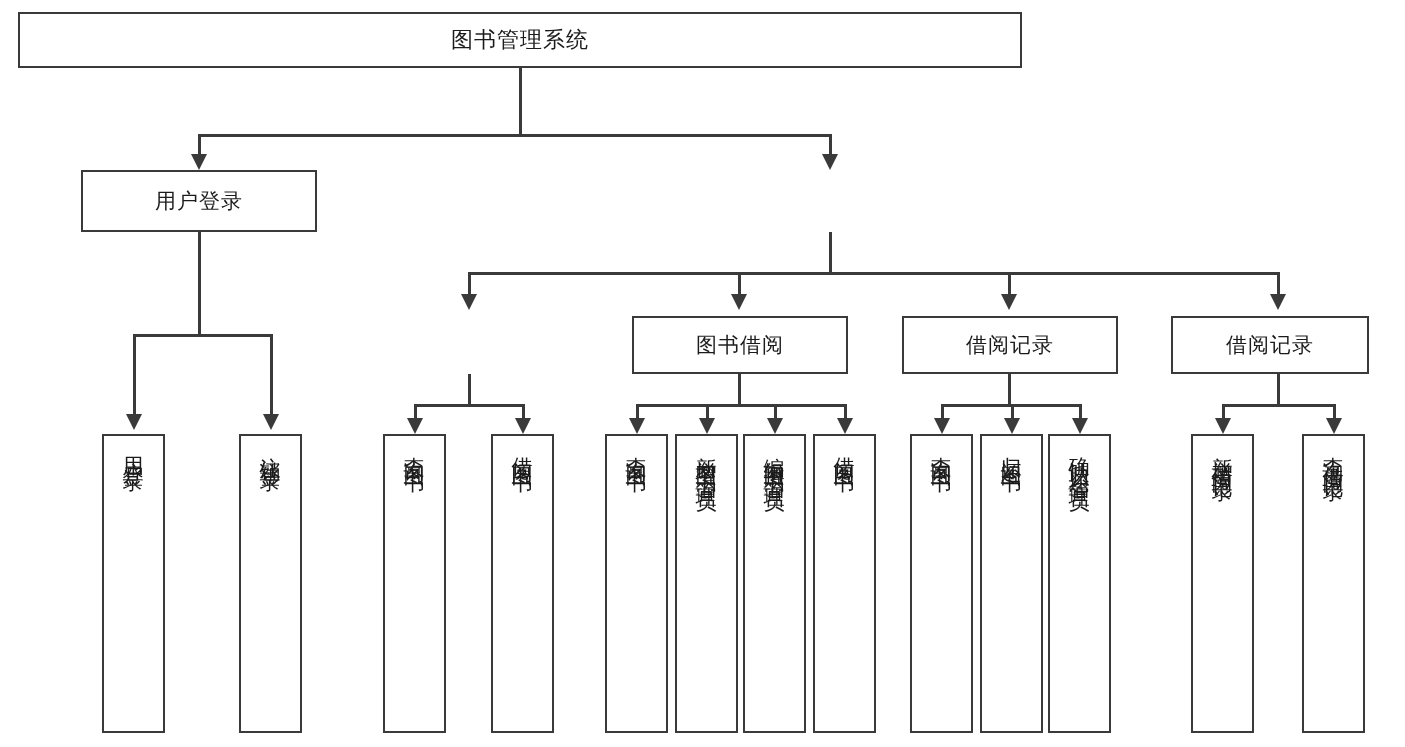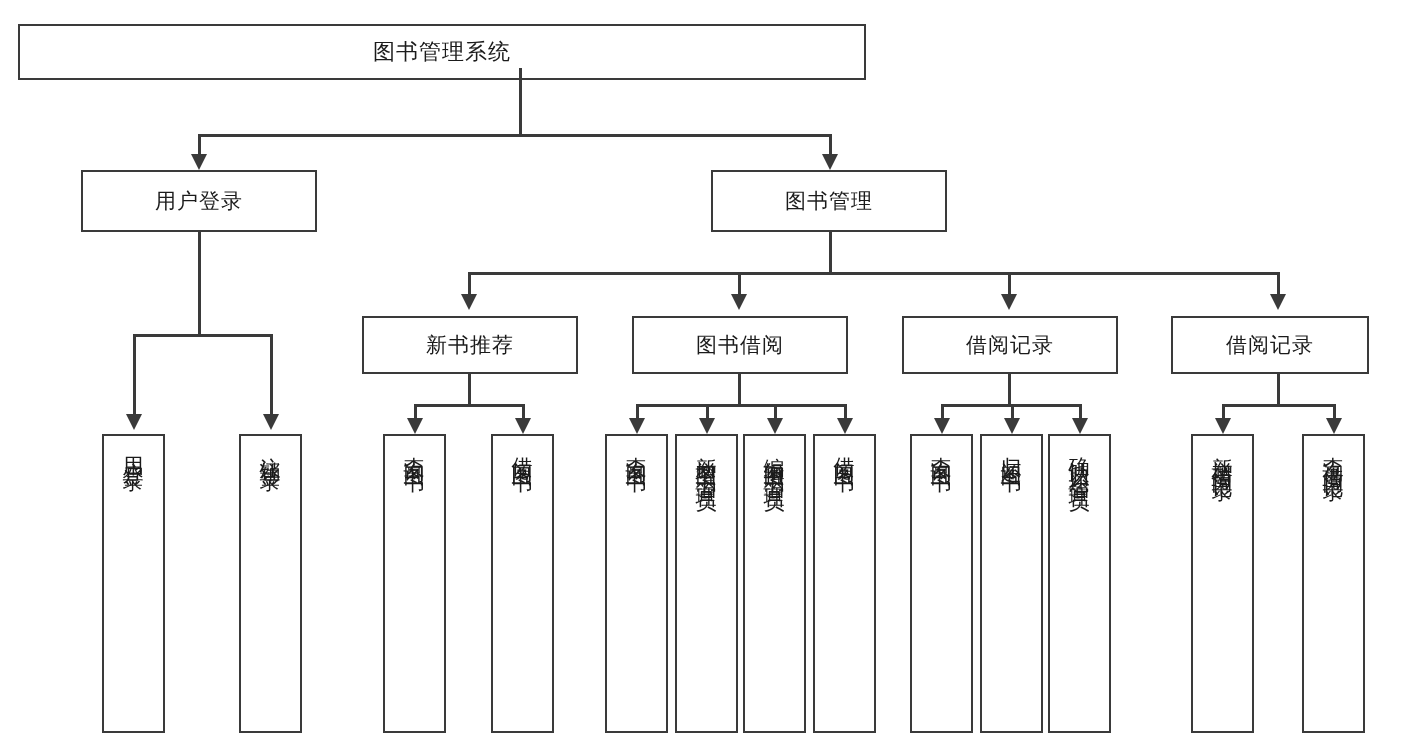--- a/index.html
+++ b/index.html
@@ -77,62 +77,56 @@
     letter-spacing:0.5px;
     white-space:nowrap;
     pointer-events:none;
   }
 </style>
 </head>
 <body>
 
 <div id="canvas">
 
-  <div class="node root horiz" style="left:18px;top:24px;width:848px;height:56px;align-items:center;">
+  <div class="node root horiz" style="left:18px;top:12px;width:1004px;height:56px;align-items:center;">
     <span class="label">图书管理系统</span>
   </div>
 
   <div class="ln v" style="left:519px;top:68px;height:68px;"></div>
 
   <div class="ln h" style="left:198px;top:134px;width:633px;"></div>
 
   <div class="ln v" style="left:198px;top:134px;height:24px;"></div>
   <div class="arrow" style="left:191px;top:154px;"></div>
   <div class="ln v" style="left:829px;top:134px;height:24px;"></div>
   <div class="arrow" style="left:822px;top:154px;"></div>
 
   <div class="node horiz" style="left:81px;top:170px;width:236px;height:62px;">
     <span class="label">用户登录</span>
   </div>
 
-  <div class="node horiz" style="left:711px;top:170px;width:236px;height:62px;">
-    <span class="label">图书管理</span>
-  </div>
 
   <div class="ln v" style="left:198px;top:232px;height:104px;"></div>
   <div class="ln h" style="left:133px;top:334px;width:137px;"></div>
   <div class="ln v" style="left:133px;top:334px;height:84px;"></div>
   <div class="arrow" style="left:126px;top:414px;"></div>
   <div class="ln v" style="left:270px;top:334px;height:84px;"></div>
   <div class="arrow" style="left:263px;top:414px;"></div>
 
   <div class="ln v" style="left:829px;top:232px;height:42px;"></div>
   <div class="ln h" style="left:468px;top:272px;width:812px;"></div>
   <div class="ln v" style="left:468px;top:272px;height:26px;"></div>
   <div class="arrow" style="left:461px;top:294px;"></div>
   <div class="ln v" style="left:738px;top:272px;height:26px;"></div>
   <div class="arrow" style="left:731px;top:294px;"></div>
   <div class="ln v" style="left:1008px;top:272px;height:26px;"></div>
   <div class="arrow" style="left:1001px;top:294px;"></div>
   <div class="ln v" style="left:1277px;top:272px;height:26px;"></div>
   <div class="arrow" style="left:1270px;top:294px;"></div>
 
-  <div class="node horiz" style="left:362px;top:316px;width:216px;height:58px;">
-    <span class="label">新书推荐</span>
-  </div>
   <div class="node horiz" style="left:632px;top:316px;width:216px;height:58px;">
     <span class="label">图书借阅</span>
   </div>
   <div class="node horiz" style="left:902px;top:316px;width:216px;height:58px;">
     <span class="label">借阅记录</span>
   </div>
   <div class="node horiz" style="left:1171px;top:316px;width:198px;height:58px;">
     <span class="label">借阅记录</span>
   </div>
 

